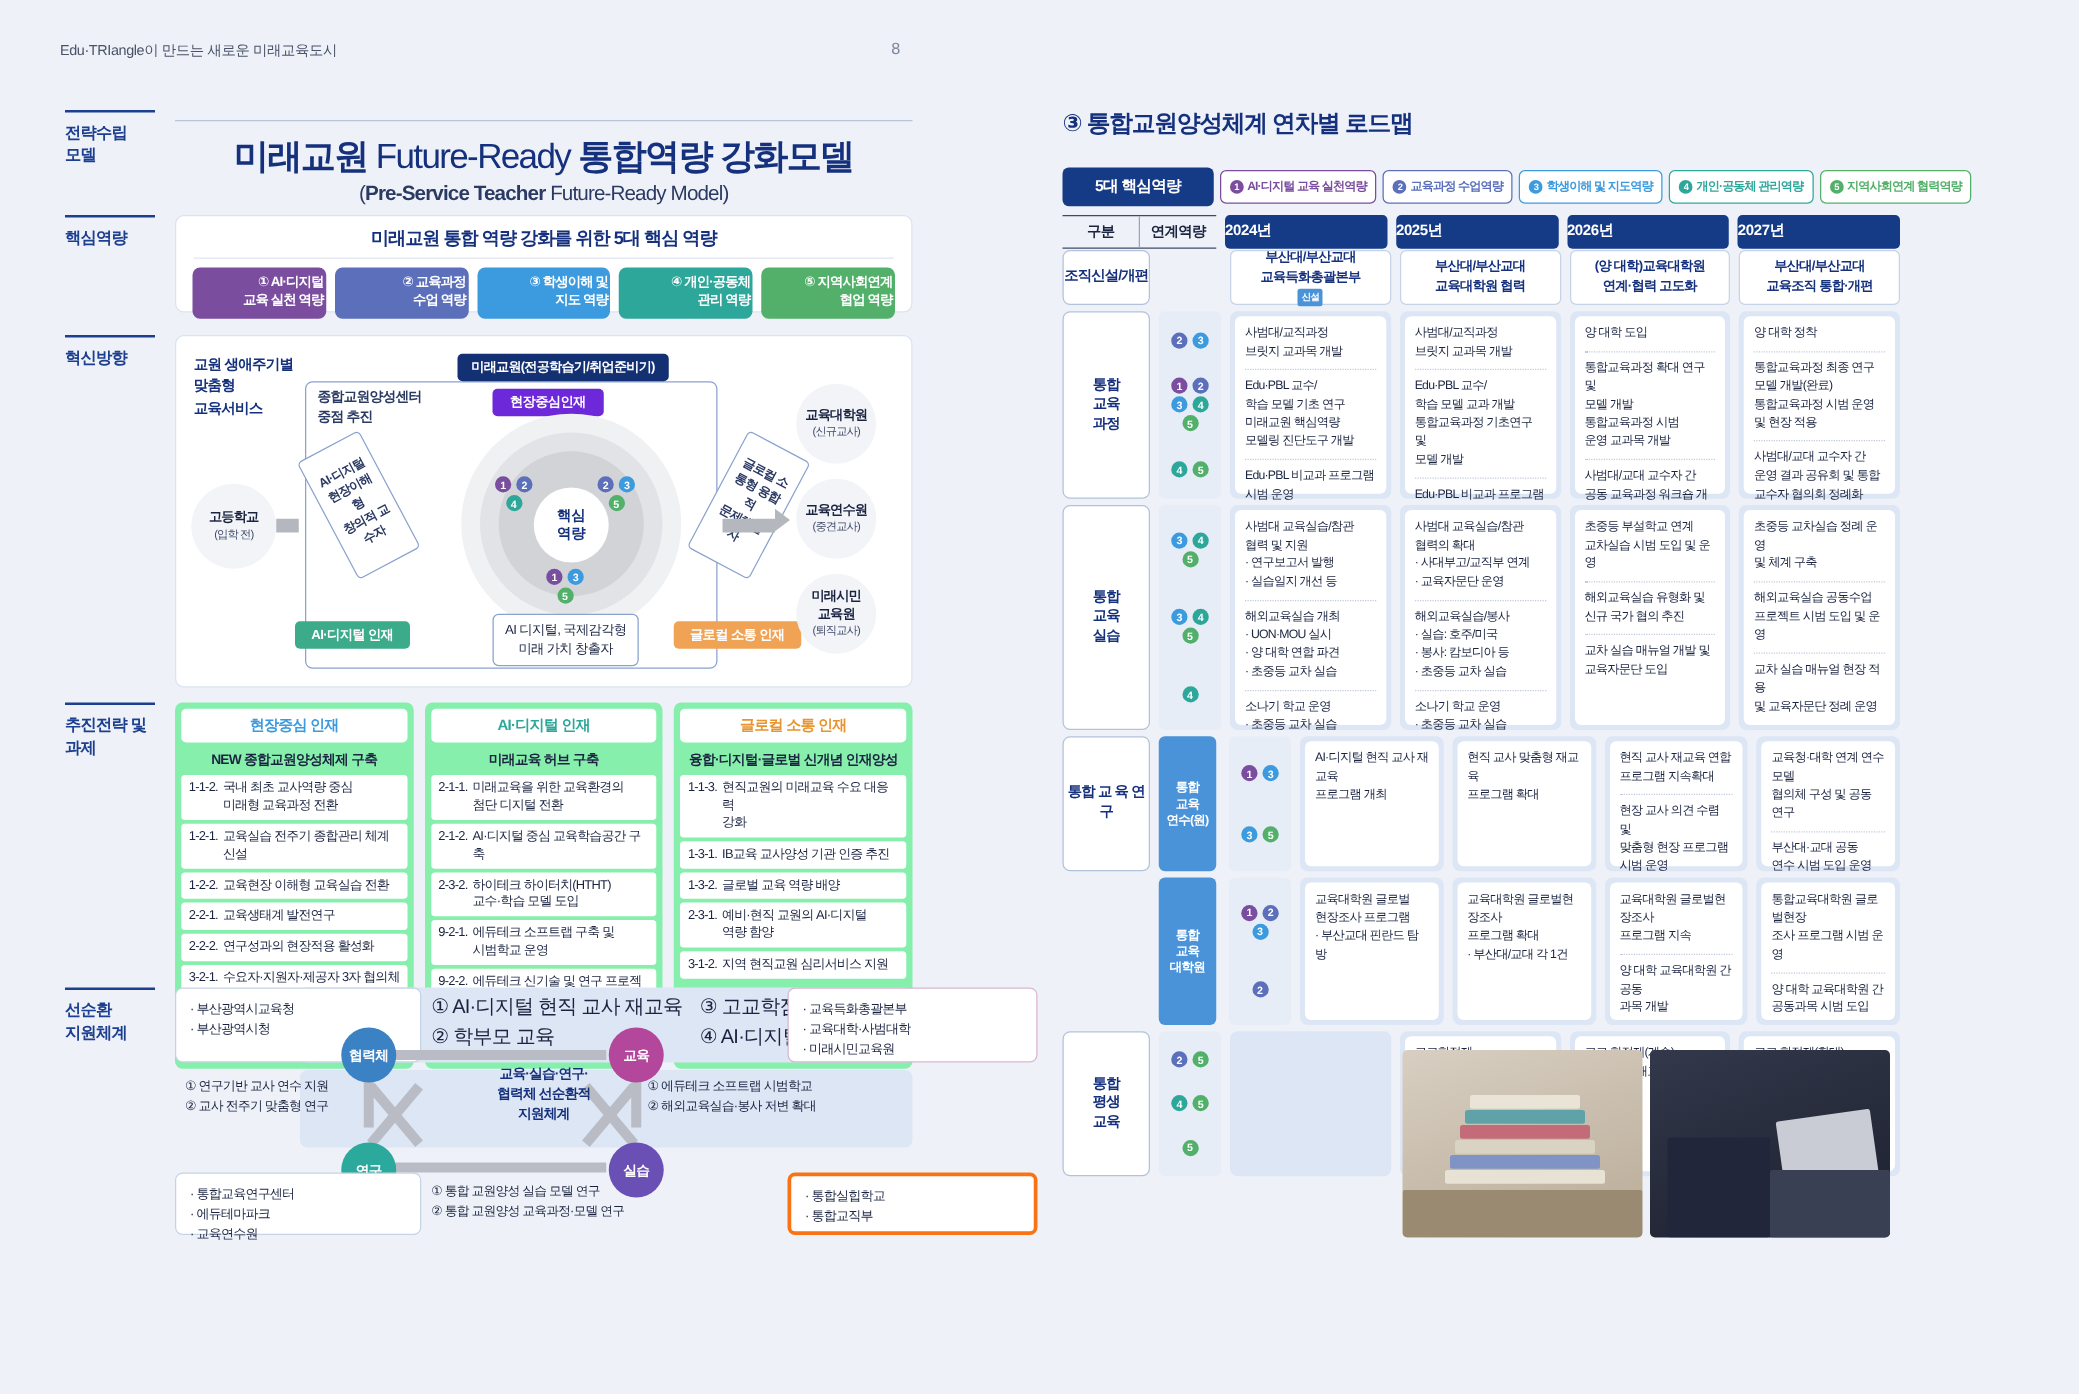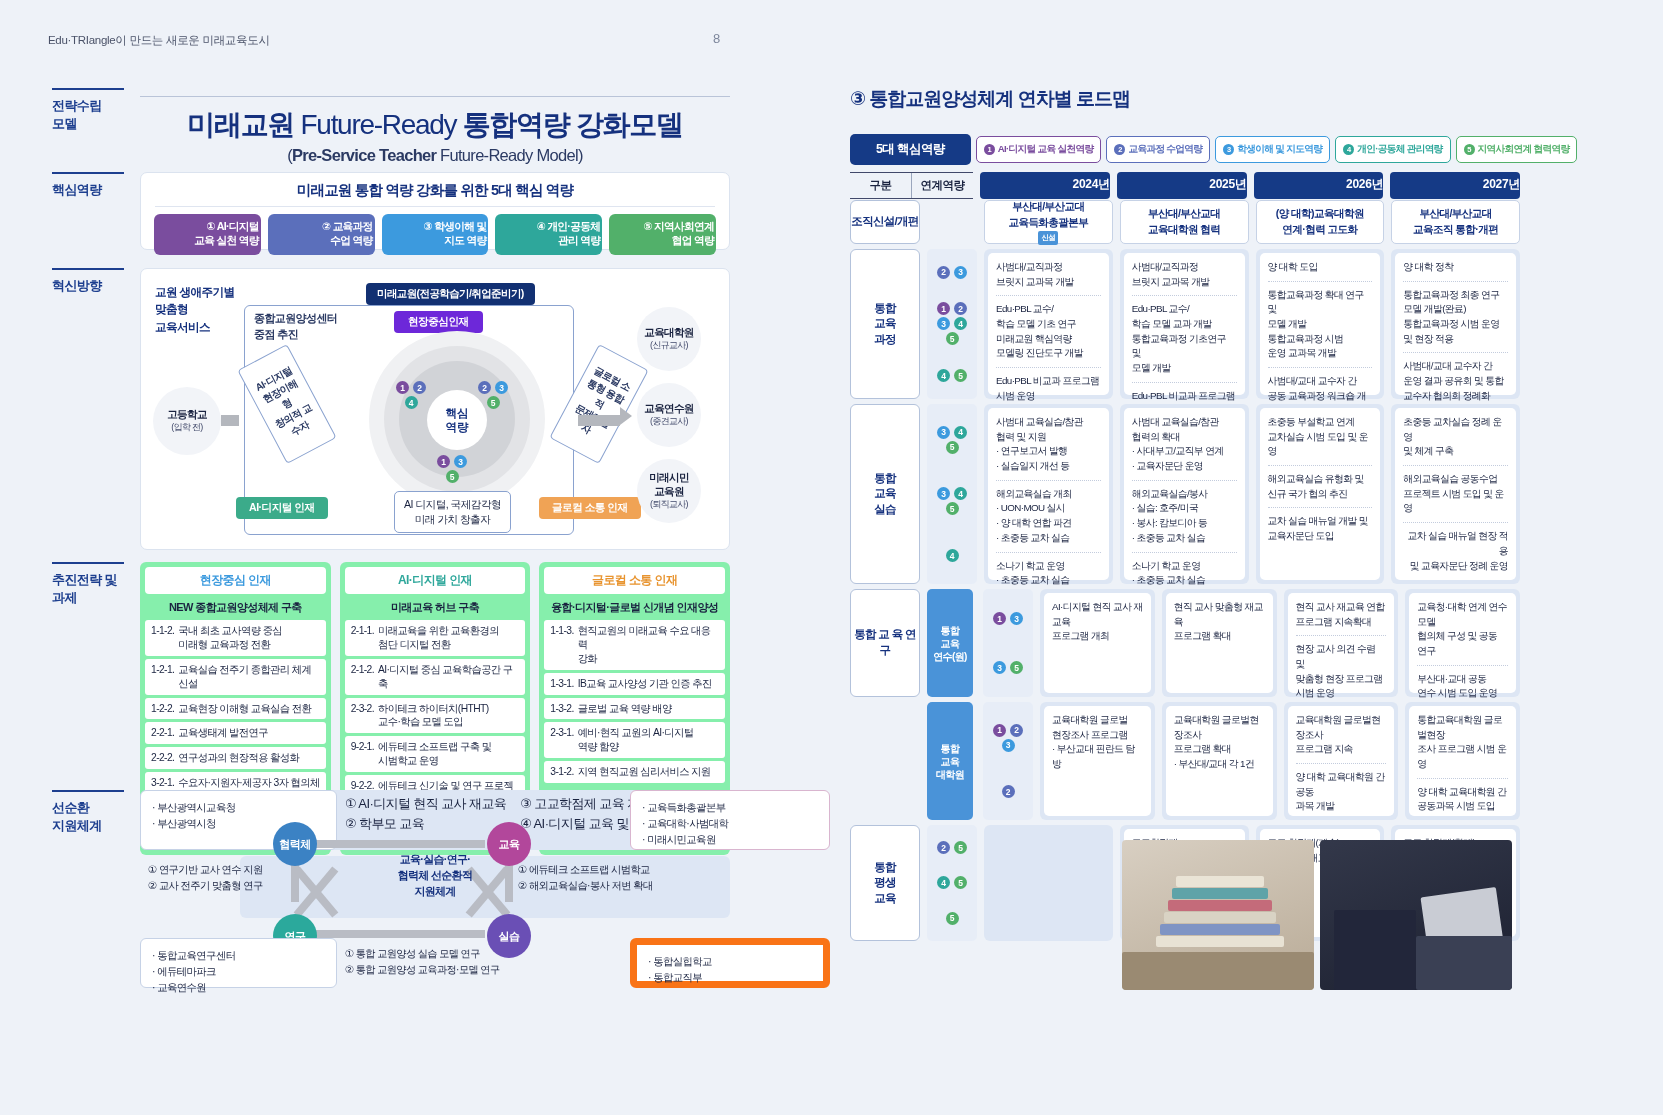--- a/index.html
+++ b/index.html
@@ -135,21 +135,21 @@
   .lg-chip { background: #fff; border-radius: 5px; font-size: 9.7px; font-weight: bold;
       padding: 6px 7px; letter-spacing: -0.7px; display: flex; align-items: center; gap: 3px;
       border: 1px solid #dfe5f0; }
   .lg-dot { width: 11px; height: 11px; border-radius: 50%; color: #fff; font-size: 7.5px;
       display: inline-flex; align-items: center; justify-content: center; flex: 0 0 auto;}
 
   .rm-head { position: absolute; left: 850px; top: 172px; display: flex; gap: 7px; width: 670px; }
   .rmh-cell { text-align: center; font-size: 11.5px; font-weight: bold; color: #1a2340;
       padding: 5px 0; letter-spacing: -0.5px; }
   .rmh-div { width: 123px; border-bottom: 1.5px solid #41496a; border-top: 1.5px solid #41496a; display: flex;}
-  .rmh-year { flex: 1; background: #153a86; color: #fff; border-radius: 4px; text-align: right;
+  .rmh-year { flex: 1; background: #153a86; color: #fff; border-radius: 4px; text-align: left;
       font-size: 12px; font-weight: bold; padding: 4px 0; letter-spacing: -0.3px;}
 
   .rm-grid { position: absolute; left: 850px; top: 200px; width: 670px; }
   .rm-band { display: flex; gap: 7px; margin-bottom: 5px; }
   .rm-label { width: 70px; background: #fff; border: 1px solid #b3c2db; border-radius: 6px;
       display: flex; align-items: center; justify-content: center; text-align: center;
       font-size: 11.5px; font-weight: bold; color: #15317e; line-height: 1.35; letter-spacing: -0.7px;}
   .rm-label.plain { border: none; background: transparent; }
   .rm-tag { width: 46px; background: #4a93d8; color: #fff; border-radius: 5px; display: flex;
       align-items: center; justify-content: center; text-align: center; font-size: 10px;
@@ -371,21 +371,21 @@
   <div class="vc">
     <div class="vc-band" style="left:100px; top:0; width:490px; height:60px;"></div>
     <div class="vc-band" style="left:100px; top:66px; width:490px; height:62px;"></div>
 
     <div class="vc-box" style="left:0; top:0; width:197px; height:60px; border:1px solid #c6d2e6;">
       <ul class="vc-list" id="b-tl">
           <li>· 부산광역시교육청</li>
           <li>· 부산광역시청</li>
         </ul>
     </div>
-    <div style="position:absolute; left:205px; top:4px; width:270px; display:flex; gap:14px; font-size:13px; line-height:1.5; letter-spacing:-0.6px;">
+    <div style="position:absolute; left:205px; top:4px; width:270px; display:flex; gap:14px; font-size:16px; line-height:1.5; letter-spacing:-0.6px;">
       <ul class="vc-list" id="b-tcl" style="white-space:pre-line"><li>① AI·디지털 현직
 교사 재교육</li><li>② 학부모 교육</li></ul>
       <ul class="vc-list" id="b-tcr" style="white-space:pre-line"><li>③ 고교학점제 교육 지원</li><li>④ AI·디지털 교육 및
 에듀테마파크</li></ul>
     </div>
     <div class="vc-box" style="left:490px; top:0; width:200px; height:60px; border:1px solid #d9b5cf;">
       <ul class="vc-list" id="b-tr">
           <li>· 교육득화총괄본부</li>
           <li>· 교육대학·사범대학</li>
           <li>· 미래시민교육원</li>
@@ -429,21 +429,21 @@
           <li>· 에듀테마파크</li>
           <li>· 교육연수원</li>
         </ul>
     </div>
     <div style="position:absolute; left:205px; top:156px; font-size:10.2px; line-height:1.6; letter-spacing:-0.6px;">
       <ul class="vc-list" id="b-bc">
           <li>① 통합 교원양성 실습 모델 연구</li>
           <li>② 통합 교원양성 교육과정·모델 연구</li>
         </ul>
     </div>
-    <div class="vc-box" style="left:490px; top:148px; width:200px; height:50px; border:7px solid #f97316;">
+    <div class="vc-box" style="left:490px; top:148px; width:200px; height:50px; border:3px solid #f97316;">
       <ul class="vc-list" id="b-br">
           <li>· 통합실힙학교</li>
           <li>· 통합교직부</li>
         </ul>
     </div>
   </div>
 </div>
 
 <div class="page page-right">
   
@@ -640,21 +640,21 @@
             <div class="rm-grp" style="white-space: pre-line;">교차 실습 매뉴얼 개발 및
 교육자문단 도입</div>
           </div>
         </div>
         <div class="rm-cell">
           <div class="rm-card">
             <div class="rm-grp" style="white-space: pre-line;">초중등 교차실습 정례 운영
 및 체계 구축</div>
             <div class="rm-grp" style="white-space: pre-line;">해외교육실습 공동수업
 프로젝트 시범 도입 및 운영</div>
-            <div class="rm-grp" style="white-space: pre-line; text-align: right;">교차 실습 매뉴얼 현장 적용
+            <div class="rm-grp" style="white-space: pre-line;">교차 실습 매뉴얼 현장 적용
 및 교육자문단 정례 운영</div>
           </div>
         </div>
       </div>
     </div>
     <div class="rm-band" style="height: 108px;">
       <div class="rm-label" style="white-space: pre-line;">통합 교 육 연 구</div>
       <div class="rm-tag" style="white-space: pre-line;">통합
 교육
 연수(원)</div>

